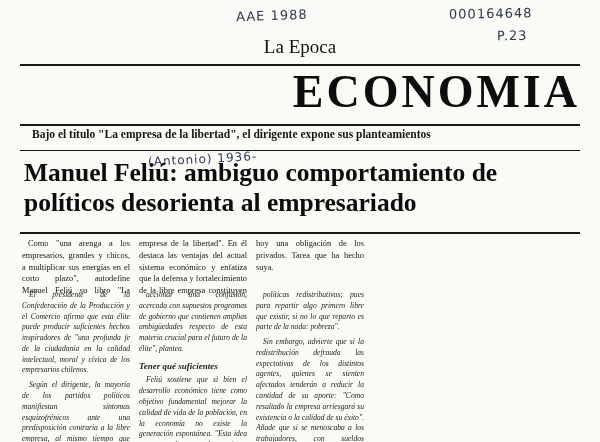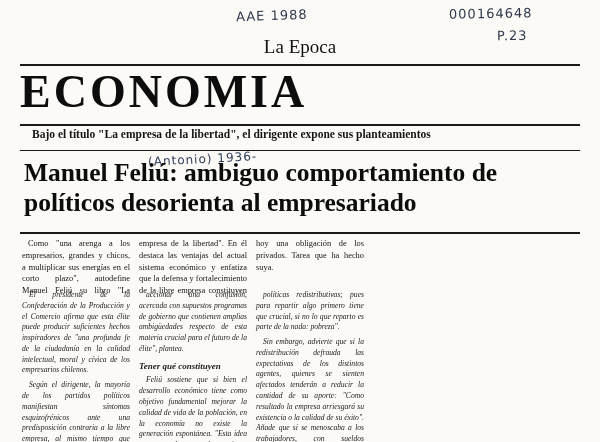--- a/index.html
+++ b/index.html
@@ -81,21 +81,21 @@
   .rule-top { top: 64px; height: 1.5px; }
   .rule-under-economia { top: 124px; height: 2px; }
   .rule-under-kicker { top: 150px; height: 1px; }
   .rule-under-head { top: 232px; height: 1.5px; }
 
   .economia {
     position: absolute;
     top: 68px;
     left: 20px;
     width: 560px;
-    text-align: left;
+    text-align: right;
     font-size: 46px;
     font-weight: bold;
     letter-spacing: 3px;
     color: #0d0d0d;
     font-family: "Liberation Serif", serif;
     line-height: 1.05;
   }
 
   .kicker {
     position: absolute;
@@ -208,24 +208,24 @@
     </div>
 
     <div class="cols-lower">
       <div class="col col-1">
         <p>El presidente de la Confederación de la Producción y el Comercio afirma que esta élite puede producir suficientes hechos inspiradores de "una profunda fe de la ciudadanía en la calidad intelectual, moral y cívica de los empresarios chilenos.</p>
         <p>Según el dirigente, la mayoría de los partidos políticos manifiestan síntomas esquizofrénicos ante una predisposición contraria a la libre empresa, al mismo tiempo que tratan de ganar la confianza de los empresarios como personas. "Producen con este</p>
       </div>
 
       <div class="col col-2">
         <p>accionar una confusión, acercada con supuestos programas de gobierno que contienen amplias ambigüedades respecto de esta materia crucial para el futuro de la élite", plantea.</p>
-        <h4>Tener qué constituyen</h4>
+        <h4>Tener qué suficientes</h4>
         <p>Feliú sostiene que si bien el desarrollo económico tiene como objetivo fundamental mejorar la calidad de vida de la población, en la economía no existe la generación espontánea. "Esta idea parecen desconocerla quienes abogan siempre por</p>
       </div>
 
       <div class="col col-3">
-        <p>políticas redistributivas; pues para repartir algo primero tiene que crucial, si no lo que reparto es parte de la nada: pobreza".</p>
+        <p>políticas redistributivas; pues para repartir algo primero libre que existir, si no lo que reparto es parte de la nada: pobreza".</p>
         <p>Sin embargo, advierte que si la redistribución defrauda las expectativas de los distintos agentes, quienes se sienten afectados tenderán a reducir la cantidad de su aporte: "Como resultado la empresa arriesgará su existencia o la calidad de su éxito". Añade que si se menoscaba a los trabajadores, con sueldos artificialmente bajos, se produce una "fractura interna".</p>
       </div>
     </div>
 
   </div>
 </div>
 
 </body></html>

